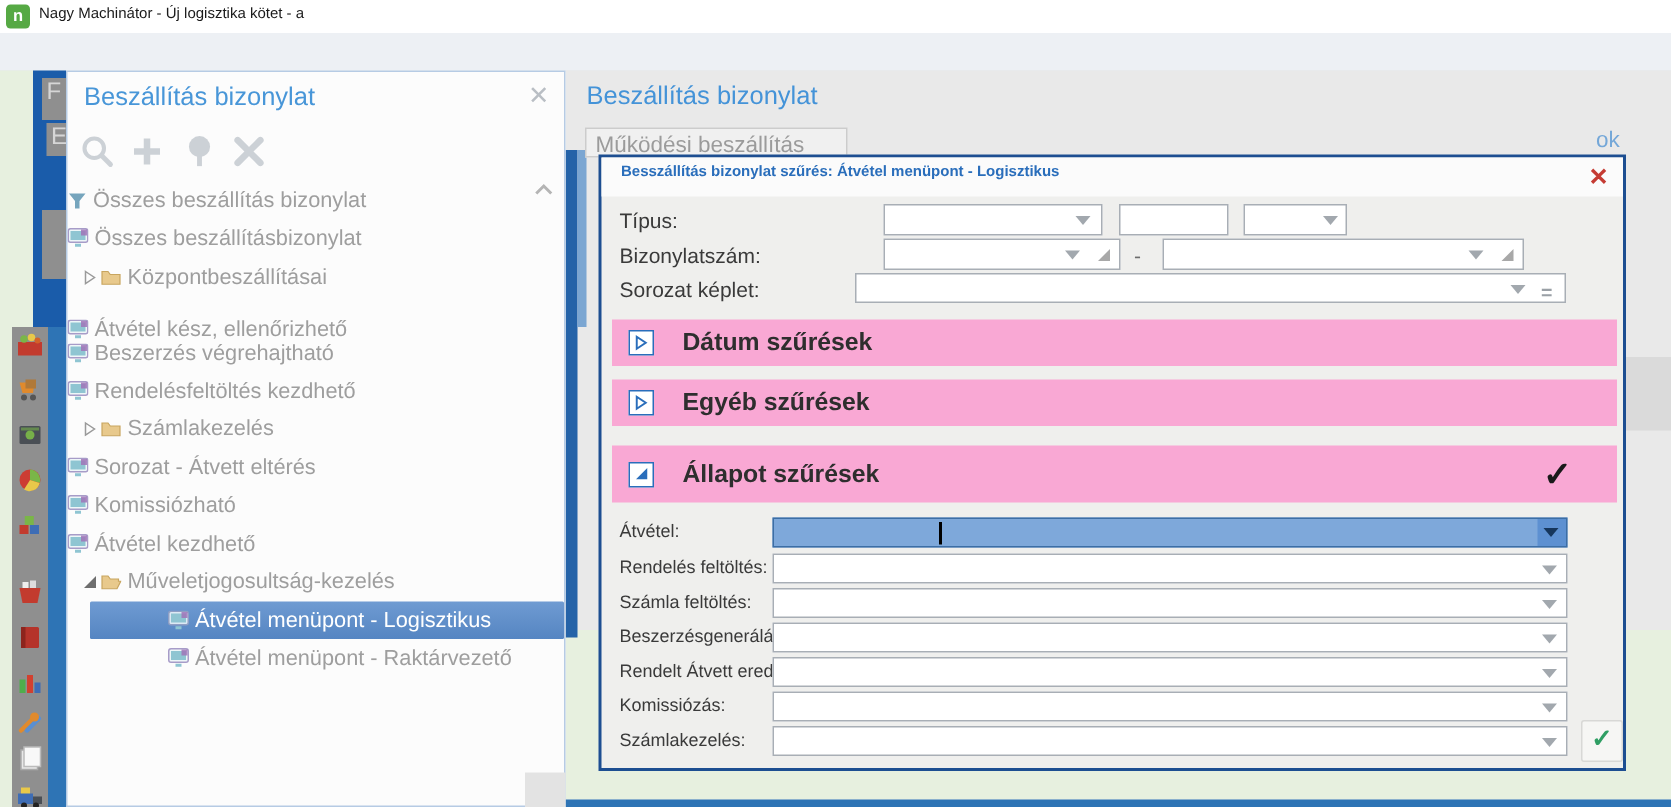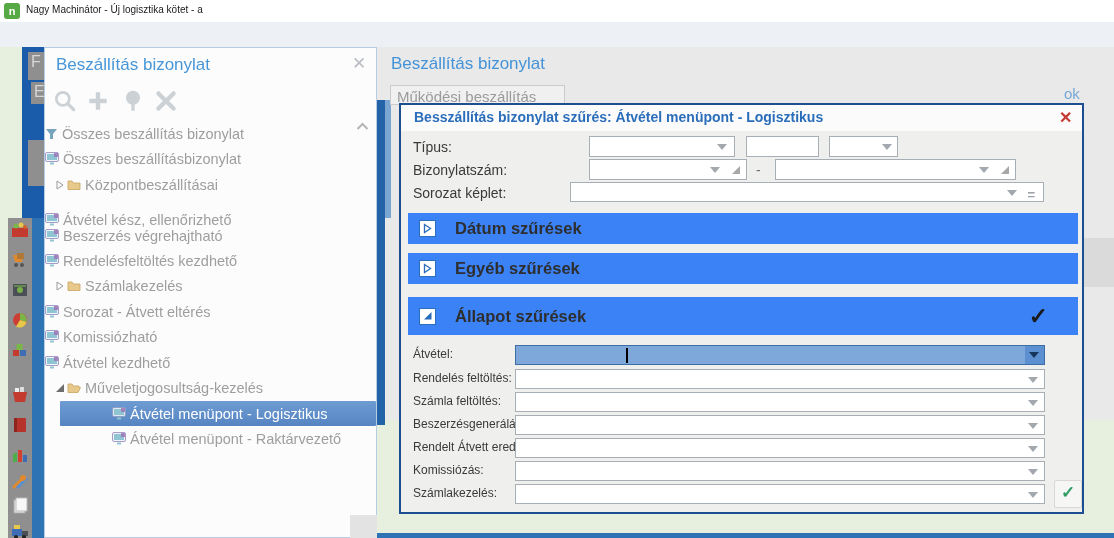--- a/index.html
+++ b/index.html
@@ -55,34 +55,34 @@
   .selband{position:absolute;left:60px;width:316px;height:25px;
            background:linear-gradient(#6f9bd2,#5585c2);border-radius:1px;}
   .trow.selected{color:#ffffff;}
   .trow.selected .tlabel{position:relative;}
 
   
   .dialog{left:399px;top:103px;width:685px;height:411px;background:#efefed;
           border:2px solid #1d4e91;box-sizing:border-box;}
   .dialog .abs{position:absolute;}
   .dtitlebar{left:0;top:0;width:681px;height:26px;background:#fbfbfb;}
-  .dtitle{left:13px;top:4px;font-size:14px;font-weight:600;color:#2a6ebb;white-space:nowrap;}
+  .dtitle{left:13px;top:4px;font-size:10px;font-weight:600;color:#2a6ebb;white-space:nowrap;}
   .dclose{left:658px;top:3px;font-size:16px;font-weight:bold;color:#c53b33;}
   .dlabel{font-size:14px;color:#3a3a3a;white-space:nowrap;}
   .combo{background:#ffffff;border:1px solid #a8aeb5;box-sizing:border-box;
          font-size:13.5px;color:#2b2b2b;line-height:19px;padding:0 20px 0 4px;
          white-space:pre;overflow:hidden;}
   .chev{position:absolute;width:0;height:0;border-left:5px solid transparent;
         border-right:5px solid transparent;border-top:6px solid #a2a8ae;}
   .corner{position:absolute;width:0;height:0;border-bottom:8px solid #a8a8a8;border-left:8px solid transparent;}
   .eq{position:absolute;font-size:13px;font-weight:bold;color:#9aa0a6;}
   .sajat{color:#2a6ebb;}
   .dash{font-size:14px;color:#6d6d6d;}
 
-  .secbar{left:7px;width:670px;background:#3b82f6;display:flex;align-items:center;}
+  .secbar{left:7px;width:670px;background:#f9a8d4;display:flex;align-items:center;}
   .secbox{width:17px;height:17px;background:#ffffff;border:1.5px solid #2a6ebb;box-sizing:border-box;
           margin-left:11px;display:flex;align-items:center;justify-content:center;flex:none;}
   .sectext{margin-left:19px;font-size:16.5px;font-weight:bold;color:#2e2e2e;}
   .seccheck{margin-left:auto;margin-right:30px;font-size:23px;font-weight:bold;color:#1a1a1a;}
 
   .srow-label{left:12px;font-size:12px;color:#3a3a3a;white-space:nowrap;}
   .scombo{left:114px;width:530px;height:20px;}
   .scombo .chev{right:6px;top:7px;}
   .hl{background:#7ea8da;border:1px solid #3c6ea5;color:#0a0a0a;}
   .hlbtn{position:absolute;right:0;top:0;width:19px;height:18px;background:#5d90d1;}

